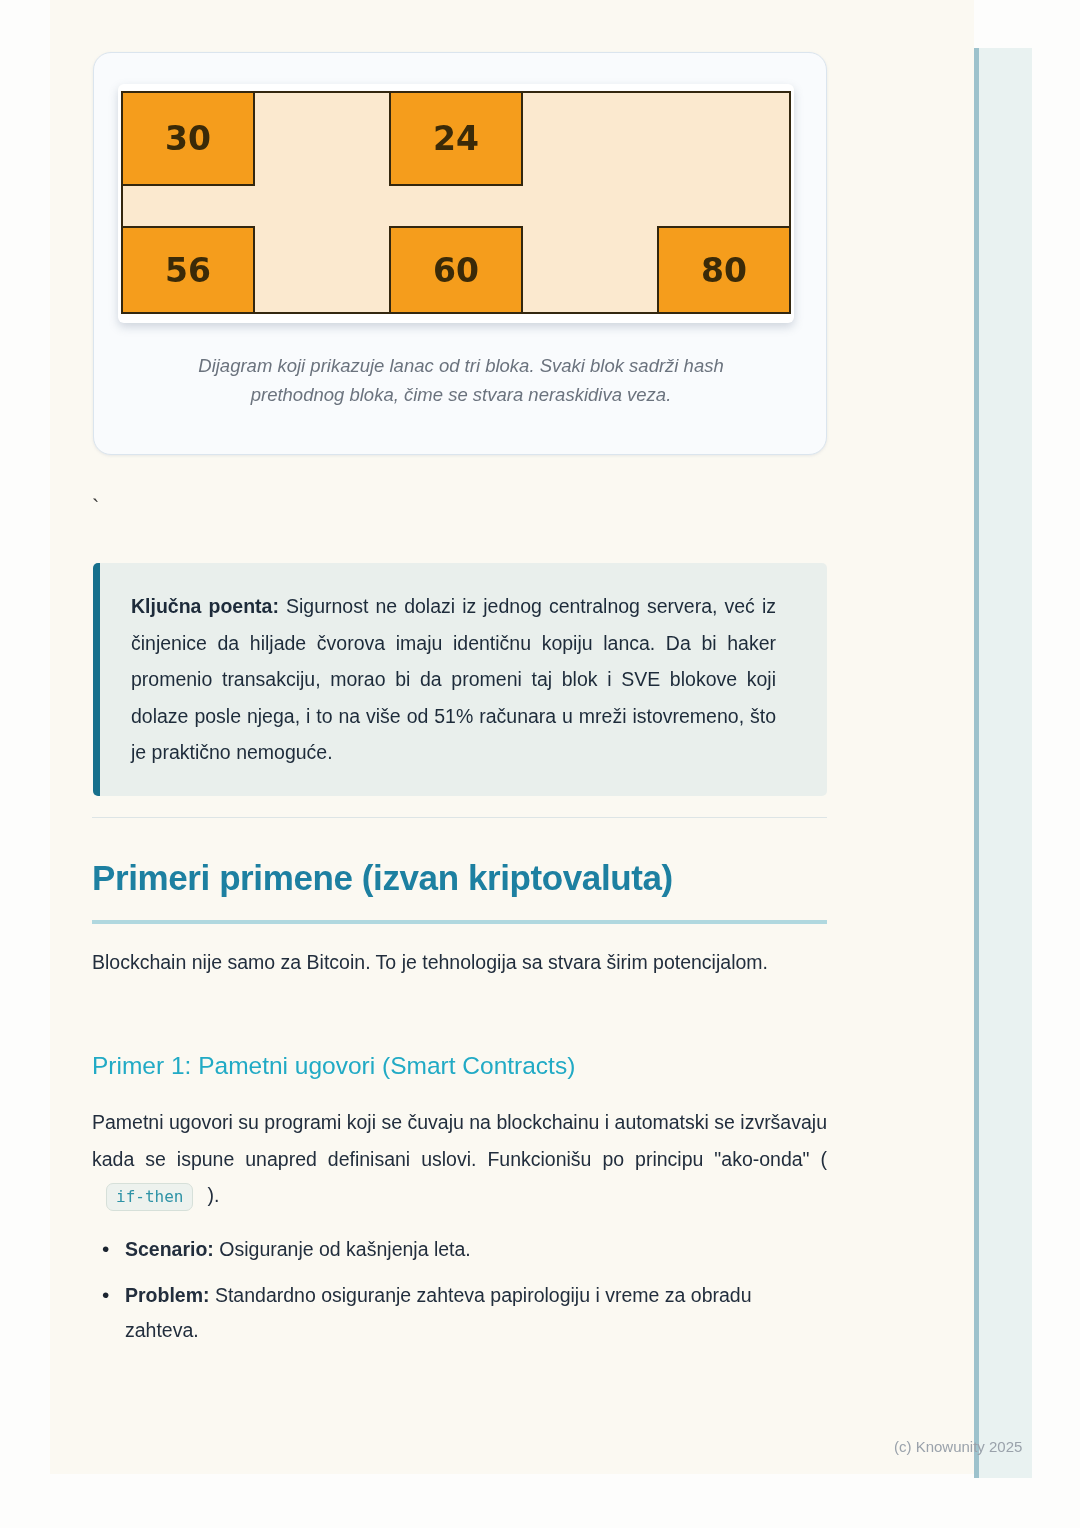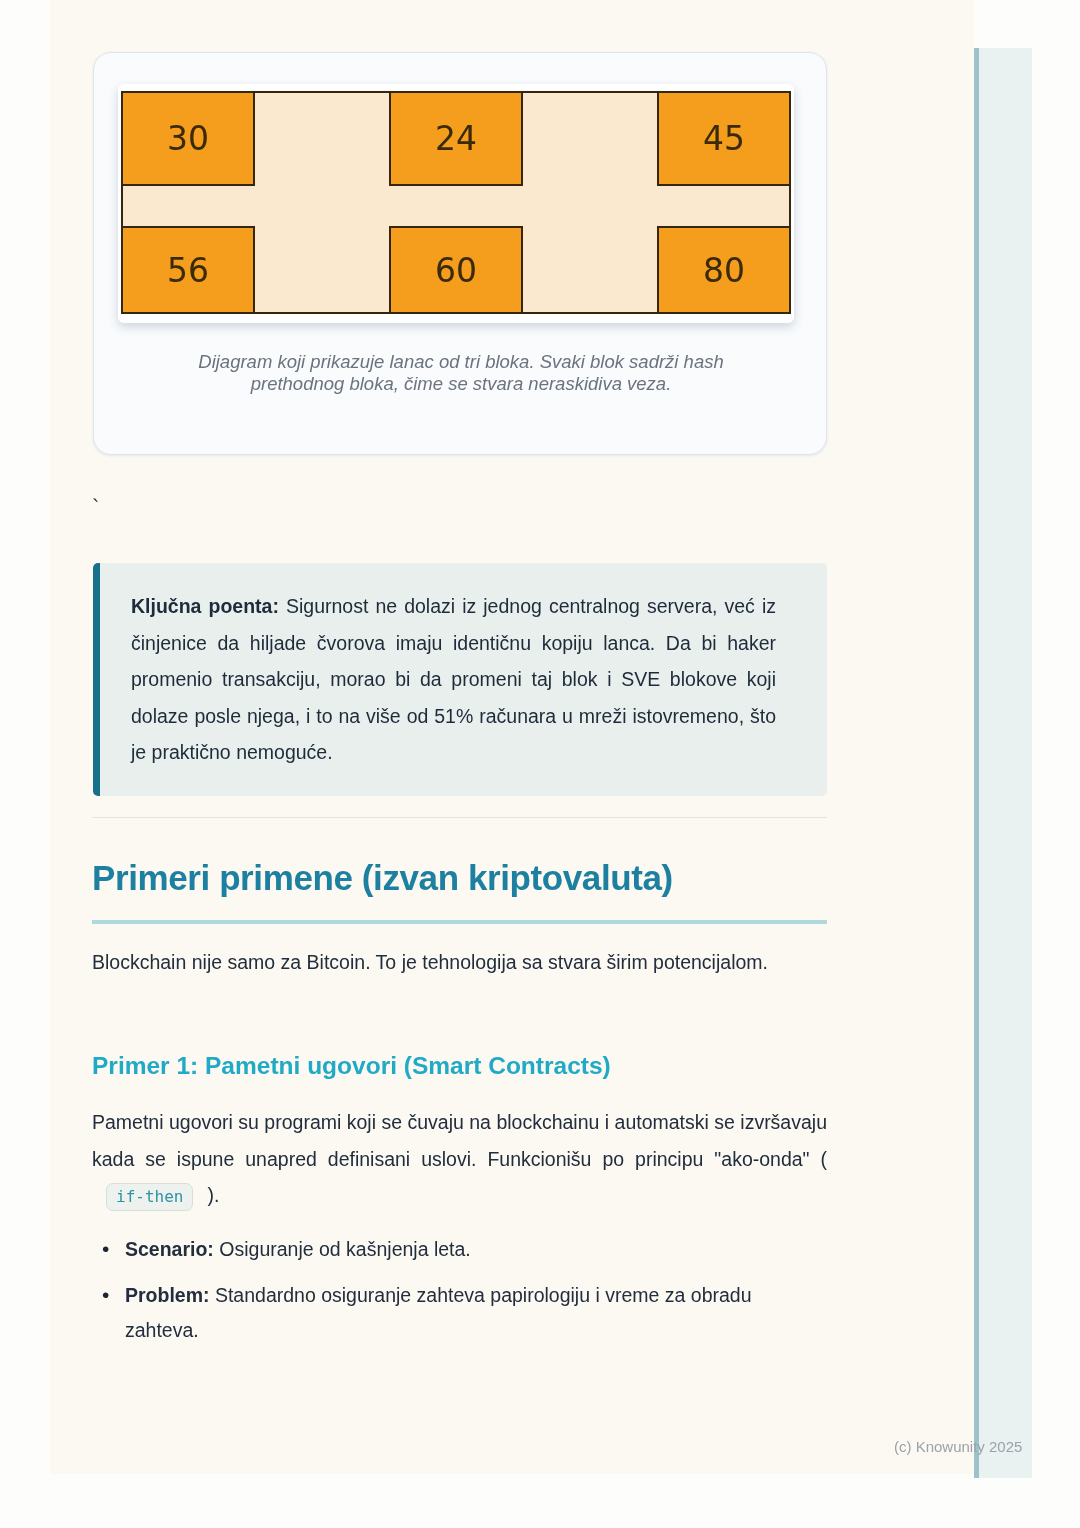--- a/index.html
+++ b/index.html
@@ -10,30 +10,30 @@
 
   .warm-bg { position:absolute; left:50px; top:0; width:924px; height:1474px; background:#fbf9f2; }
   .side-stripe { position:absolute; left:974px; top:48px; width:5px; height:1430px; background:#9dc2cc; }
   .side-panel  { position:absolute; left:979px; top:48px; width:53px; height:1430px; background:#e9f2f1; }
 
   
   .figure-card { position:absolute; left:93px; top:52px; width:734px; height:403px;
     background:#f9fbfd; border:1.5px solid #dbe5ee; border-radius:18px;
     box-shadow:0 1px 3px rgba(150,160,175,.18); }
   .figure-inner { position:absolute; left:24px; top:31px; width:676px; background:#ffffff;
-    border-radius:6px; padding:7px 3px 9px 3px; box-shadow:0 4px 10px rgba(110,125,150,.30); }
+    border-radius:6px; padding:7px 3px 9px 3px; box-shadow:0 4px 10px rgba(110,125,150,.30);font-weight:bold; }
   .diagram { position:relative; height:223px; background:#fbe9cf; border:2px solid #33270f; }
   .blk { position:absolute; width:134px; background:#f59d1c; border:2px solid #33270f;
     display:flex; align-items:center; justify-content:center;
     font-family:"DejaVu Sans", sans-serif; font-size:33px; color:#3a2a08; }
   .row-top { top:-2px; height:95px; }
   .row-bot { bottom:-2px; height:88px; }
   .col-l { left:-2px; } .col-c { left:calc(50% - 67px); } .col-r { right:-2px; }
   .figure-caption { position:absolute; left:57px; top:298px; width:620px; text-align:center;
-    font-style:italic; color:#6b737e; font-size:18.5px; line-height:22px; }
+    font-style:italic; color:#6b737e; font-size:18.5px; line-height:29px; }
 
   .stray { position:absolute; left:92px; top:495px; font-size:22px; color:#3a3a3a; }
 
   
   .callout { position:absolute; left:93px; top:563px; width:734px; min-height:220px;
     background:#e9efec; border-left:7px solid #17708c; border-radius:5px;
     padding:25px 51px 25px 31px; }
   .callout p { font-size:19.5px; line-height:36.5px; color:#1d2b3a; text-align:justify; }
   .b { font-weight:bold; }
 
@@ -41,21 +41,21 @@
 
   .h1 { position:absolute; left:92px; top:858px; width:735px;
     font-size:35px; font-weight:bold; color:#1d80a1; letter-spacing:-0.4px; }
   .h1-rule { position:absolute; left:92px; top:920px; width:735px; height:3.5px; background:#b0d8df; }
 
   .para { position:absolute; left:92px; width:735px;
     font-size:19.5px; line-height:36.5px; color:#222e3d; text-align:justify; }
   .p1 { top:944px; }
 
   .h2 { position:absolute; left:92px; top:1052px; width:735px;
-    font-size:24.5px; font-weight:bold; color:#21aac5; }
+    font-size:24.5px; font-weight:normal; color:#21aac5; }
 
   .p2 { top:1104px; }
   .code-chip { display:inline-block; font-family:"DejaVu Sans Mono", monospace;
     font-size:16px; color:#2e93a6; background:#edf2ee; border:1px solid #d6e0d9;
     border-radius:7px; padding:2px 9px; margin:0 14px; line-height:22px; vertical-align:baseline; }
 
   .bullets { position:absolute; left:92px; top:1232px; width:735px; list-style:none;
     font-size:19.5px; line-height:35.5px; color:#222e3d; }
   .bullets > li { position:relative; padding-left:33px; margin-bottom:10px; }
   .bullets > li::before { content:"\2022"; position:absolute; left:10px; top:-1px; font-size:21px; color:#1b2430; }
@@ -73,21 +73,20 @@
 
   <div class="warm-bg"></div>
   <div class="side-stripe"></div>
   <div class="side-panel"></div>
 
   <div class="figure-card">
     <div class="figure-inner">
       <div class="diagram">
         <div class="blk row-top col-l">30</div>
         <div class="blk row-top col-c">24</div>
-        <div class="blk row-top col-r">45</div>
         <div class="blk row-bot col-l">56</div>
         <div class="blk row-bot col-c">60</div>
         <div class="blk row-bot col-r">80</div>
       </div>
     </div>
     <div class="figure-caption">Dijagram koji prikazuje lanac od tri bloka. Svaki blok sadrži hash prethodnog bloka, čime se stvara neraskidiva veza.</div>
   </div>
 
   <div class="stray">`</div>
 

